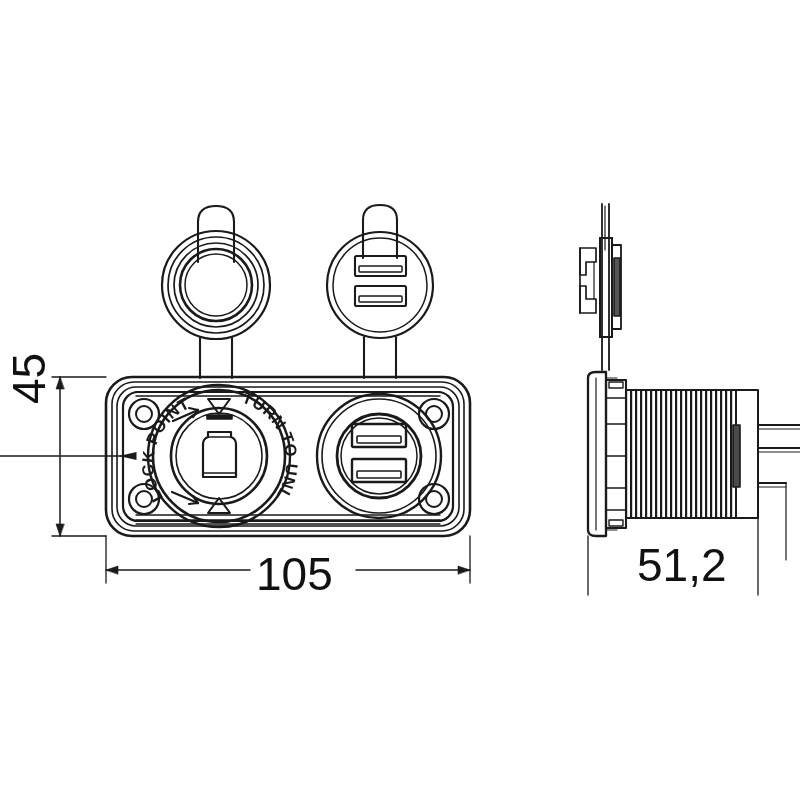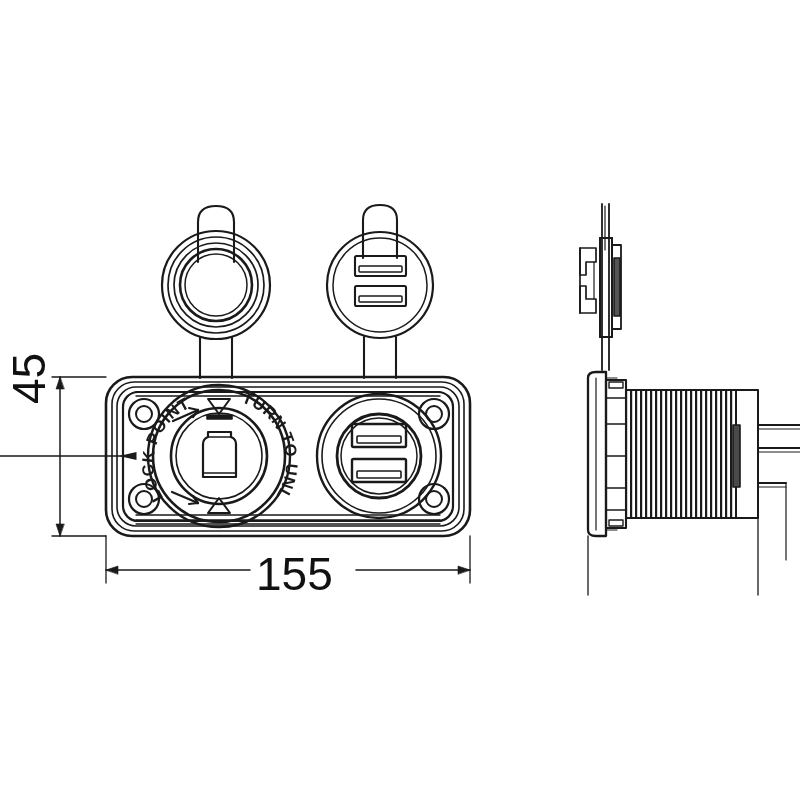--- a/index.html
+++ b/index.html
@@ -250,16 +250,17 @@
       <g>
         <path d="M588,536 L588,595" stroke-width="1.3"></path>
         <path d="M758,518 L758,595" stroke-width="1.3"></path>
       </g>
 
     </g>
   </svg>
 
   <div class="dim-text" id="dim-label-height">45</div>
 
-  <div class="dim-text" id="dim-label-width">155</div>
-
+  <div class="dim-text" id="dim-label-width">105</div>
+
+  <div class="dim-text" id="dim-label-depth">51,2</div>
 
 </div>
 
 </body></html>

